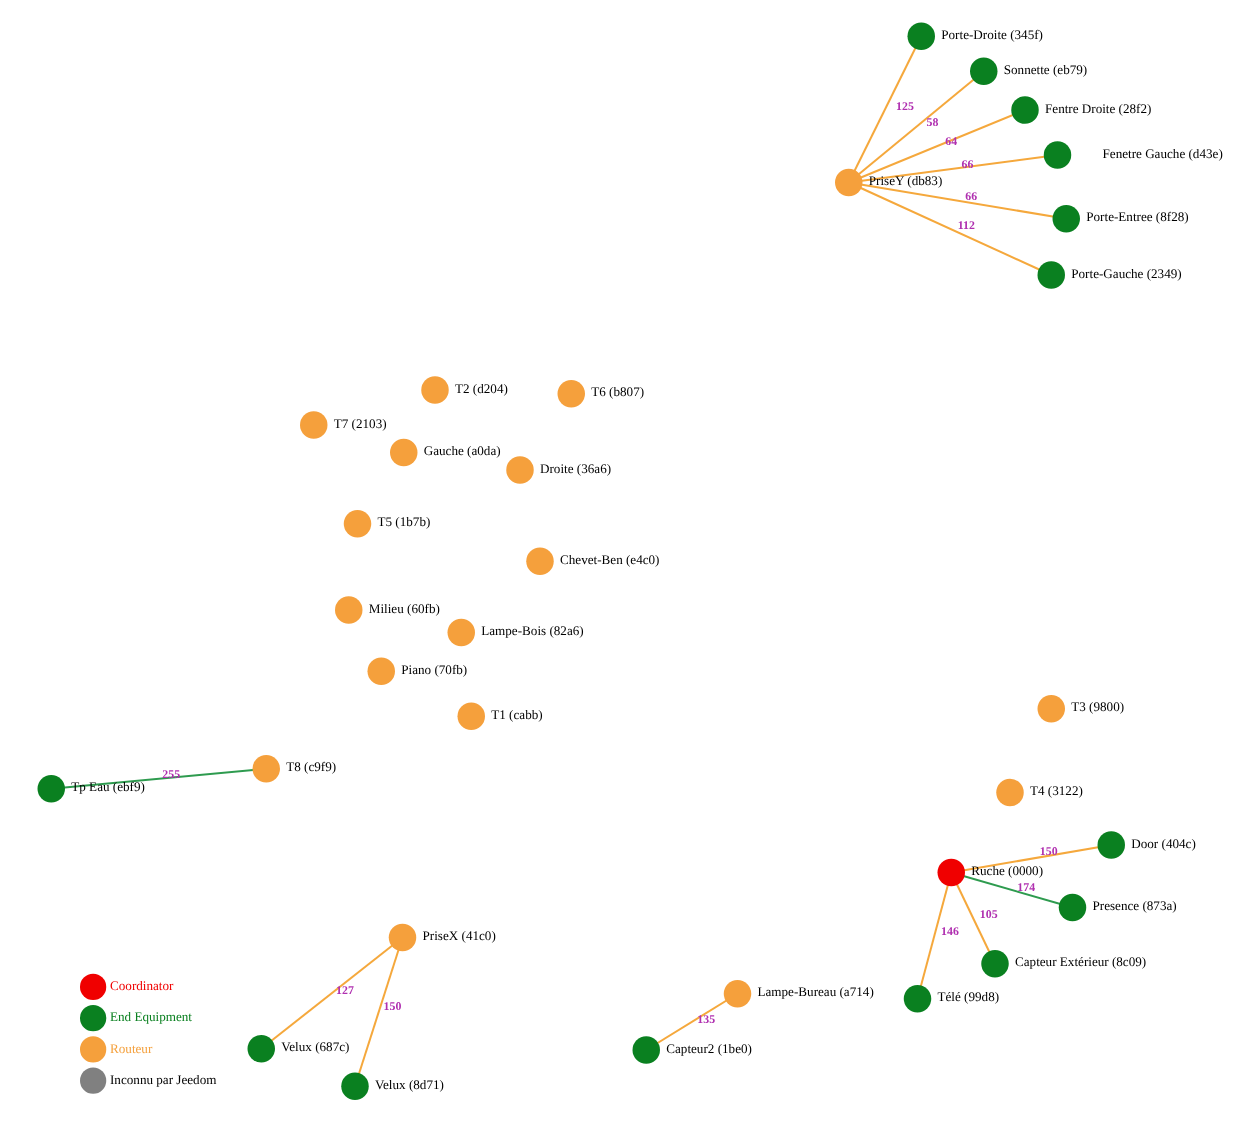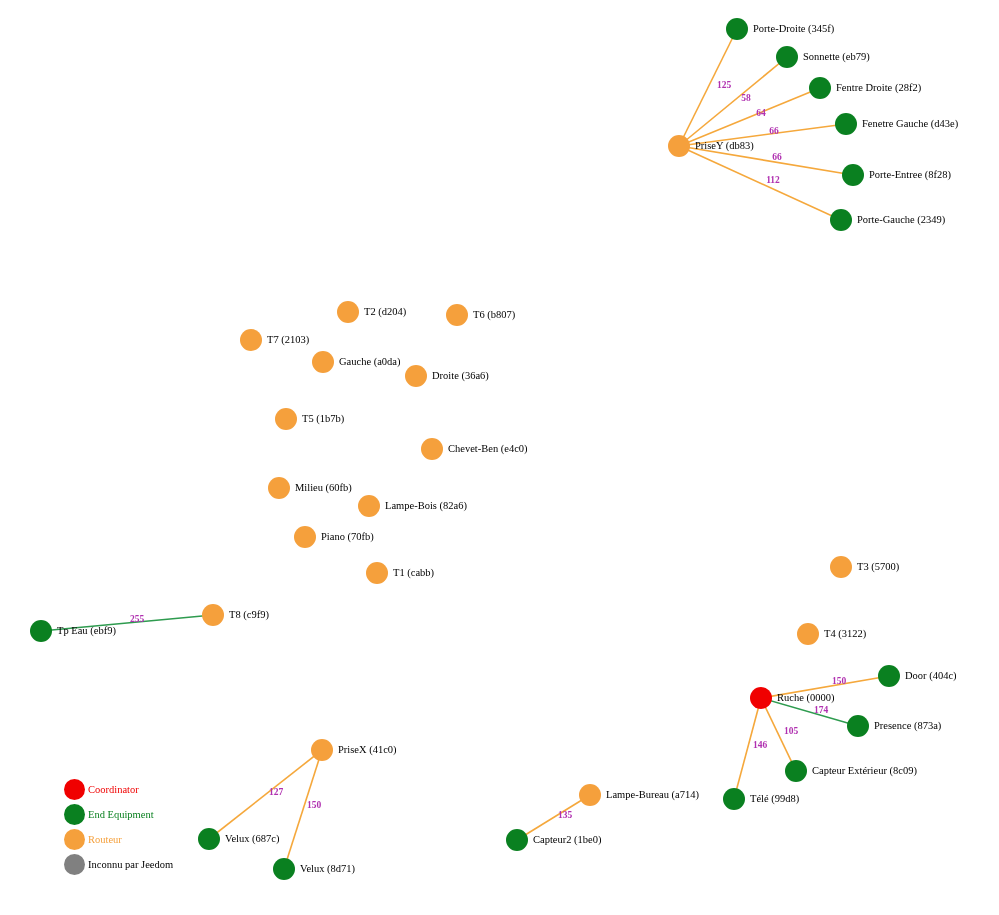--- a/index.html
+++ b/index.html
@@ -127,36 +127,36 @@
       <circle cx="322" cy="750" r="11" fill="#f5a03c"></circle>
       <circle cx="209" cy="839" r="11" fill="#0a8020"></circle>
       <circle cx="284" cy="869" r="11" fill="#0a8020"></circle>
       <circle cx="590" cy="795" r="11" fill="#f5a03c"></circle>
       <circle cx="517" cy="840" r="11" fill="#0a8020"></circle>
     </svg>
   <div id="node-labels">
       <div class="node-label" style="left: 753px; top: 24px;">Porte-Droite (345f)</div>
       <div class="node-label" style="left: 803px; top: 52px;">Sonnette (eb79)</div>
       <div class="node-label" style="left: 836px; top: 83px;">Fentre Droite (28f2)</div>
-      <div class="node-label" style="left: 862px; top: 119px;">Fenetre Gauche (d43e)</div>
+      <div class="node-label" style="left: 882px; top: 119px;">Fenetre Gauche (d43e)</div>
       <div class="node-label" style="left: 869px; top: 170px;">Porte-Entree (8f28)</div>
       <div class="node-label" style="left: 857px; top: 215px;">Porte-Gauche (2349)</div>
       <div class="node-label" style="left: 695px; top: 141px;">PriseY (db83)</div>
       <div class="node-label" style="left: 364px; top: 307px;">T2 (d204)</div>
       <div class="node-label" style="left: 473px; top: 310px;">T6 (b807)</div>
       <div class="node-label" style="left: 267px; top: 335px;">T7 (2103)</div>
       <div class="node-label" style="left: 339px; top: 357px;">Gauche (a0da)</div>
       <div class="node-label" style="left: 432px; top: 371px;">Droite (36a6)</div>
       <div class="node-label" style="left: 302px; top: 414px;">T5 (1b7b)</div>
       <div class="node-label" style="left: 448px; top: 444px;">Chevet-Ben (e4c0)</div>
       <div class="node-label" style="left: 295px; top: 483px;">Milieu (60fb)</div>
       <div class="node-label" style="left: 385px; top: 501px;">Lampe-Bois (82a6)</div>
       <div class="node-label" style="left: 321px; top: 532px;">Piano (70fb)</div>
       <div class="node-label" style="left: 393px; top: 568px;">T1 (cabb)</div>
-      <div class="node-label" style="left: 857px; top: 562px;">T3 (5700)</div>
+      <div class="node-label" style="left: 857px; top: 562px;">T3 (9800)</div>
       <div class="node-label" style="left: 824px; top: 629px;">T4 (3122)</div>
       <div class="node-label" style="left: 229px; top: 610px;">T8 (c9f9)</div>
       <div class="node-label" style="left: 57px; top: 626px;">Tp Eau (ebf9)</div>
       <div class="node-label" style="left: 777px; top: 693px;">Ruche (0000)</div>
       <div class="node-label" style="left: 905px; top: 671px;">Door (404c)</div>
       <div class="node-label" style="left: 874px; top: 721px;">Presence (873a)</div>
       <div class="node-label" style="left: 812px; top: 766px;">Capteur Extérieur (8c09)</div>
       <div class="node-label" style="left: 750px; top: 794px;">Télé (99d8)</div>
       <div class="node-label" style="left: 338px; top: 745px;">PriseX (41c0)</div>
       <div class="node-label" style="left: 225px; top: 834px;">Velux (687c)</div>

